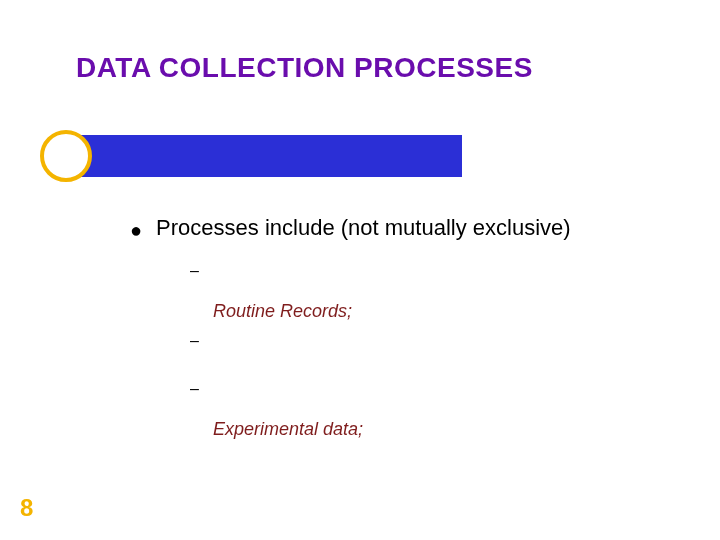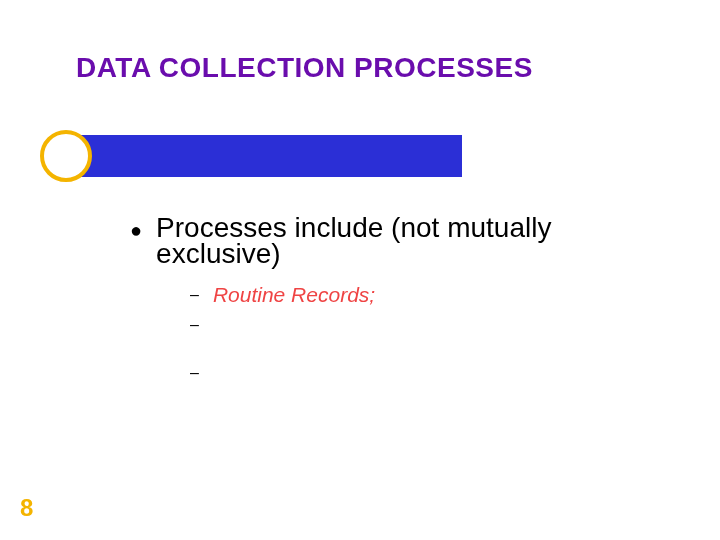--- a/index.html
+++ b/index.html
@@ -55,44 +55,45 @@
     margin-bottom: 16px;
   }
   .lvl1 .bullet {
     font-size: 20px;
     line-height: 26px;
     color: #000;
     margin-right: 14px;
     margin-top: 2px;
   }
   .lvl1 .text {
-    font-size: 28px;
+    font-size: 22px;
     color: #000;
     line-height: 26px;
   }
   .sublist {
     margin-left: 60px;
     margin-top: 8px;
   }
   .lvl2 {
     display: flex;
     align-items: flex-start;
     margin-bottom: 6px;
   }
   .lvl2 .dash {
     font-size: 16px;
     color: #000;
     margin-right: 14px;
     line-height: 24px;
   }
   .lvl2 .text {
-    font-size: 21px;
+    font-size: 18px;
     font-style: italic;
-    color: #ef4444;
+    color: #7f1d1d;
     line-height: 24px;
+    margin-top: 40px;
   }
   .gap {
     height: 18px;
   }
   .page-num {
     position: absolute;
     left: 20px;
     bottom: 18px;
     color: #f4b400;
     font-size: 24px;
@@ -118,18 +119,19 @@
       <div class="lvl2">
         <span class="dash">–</span>
         <span class="text">Routine Records;</span>
       </div>
       <div class="lvl2">
         <span class="dash">–</span>
       </div>
       <div class="gap"></div>
       <div class="lvl2">
         <span class="dash">–</span>
+        <span class="text">Experimental data;</span>
       </div>
     </div>
   </div>
 
   <div class="page-num">8</div>
 </div>
 
 </body></html>

